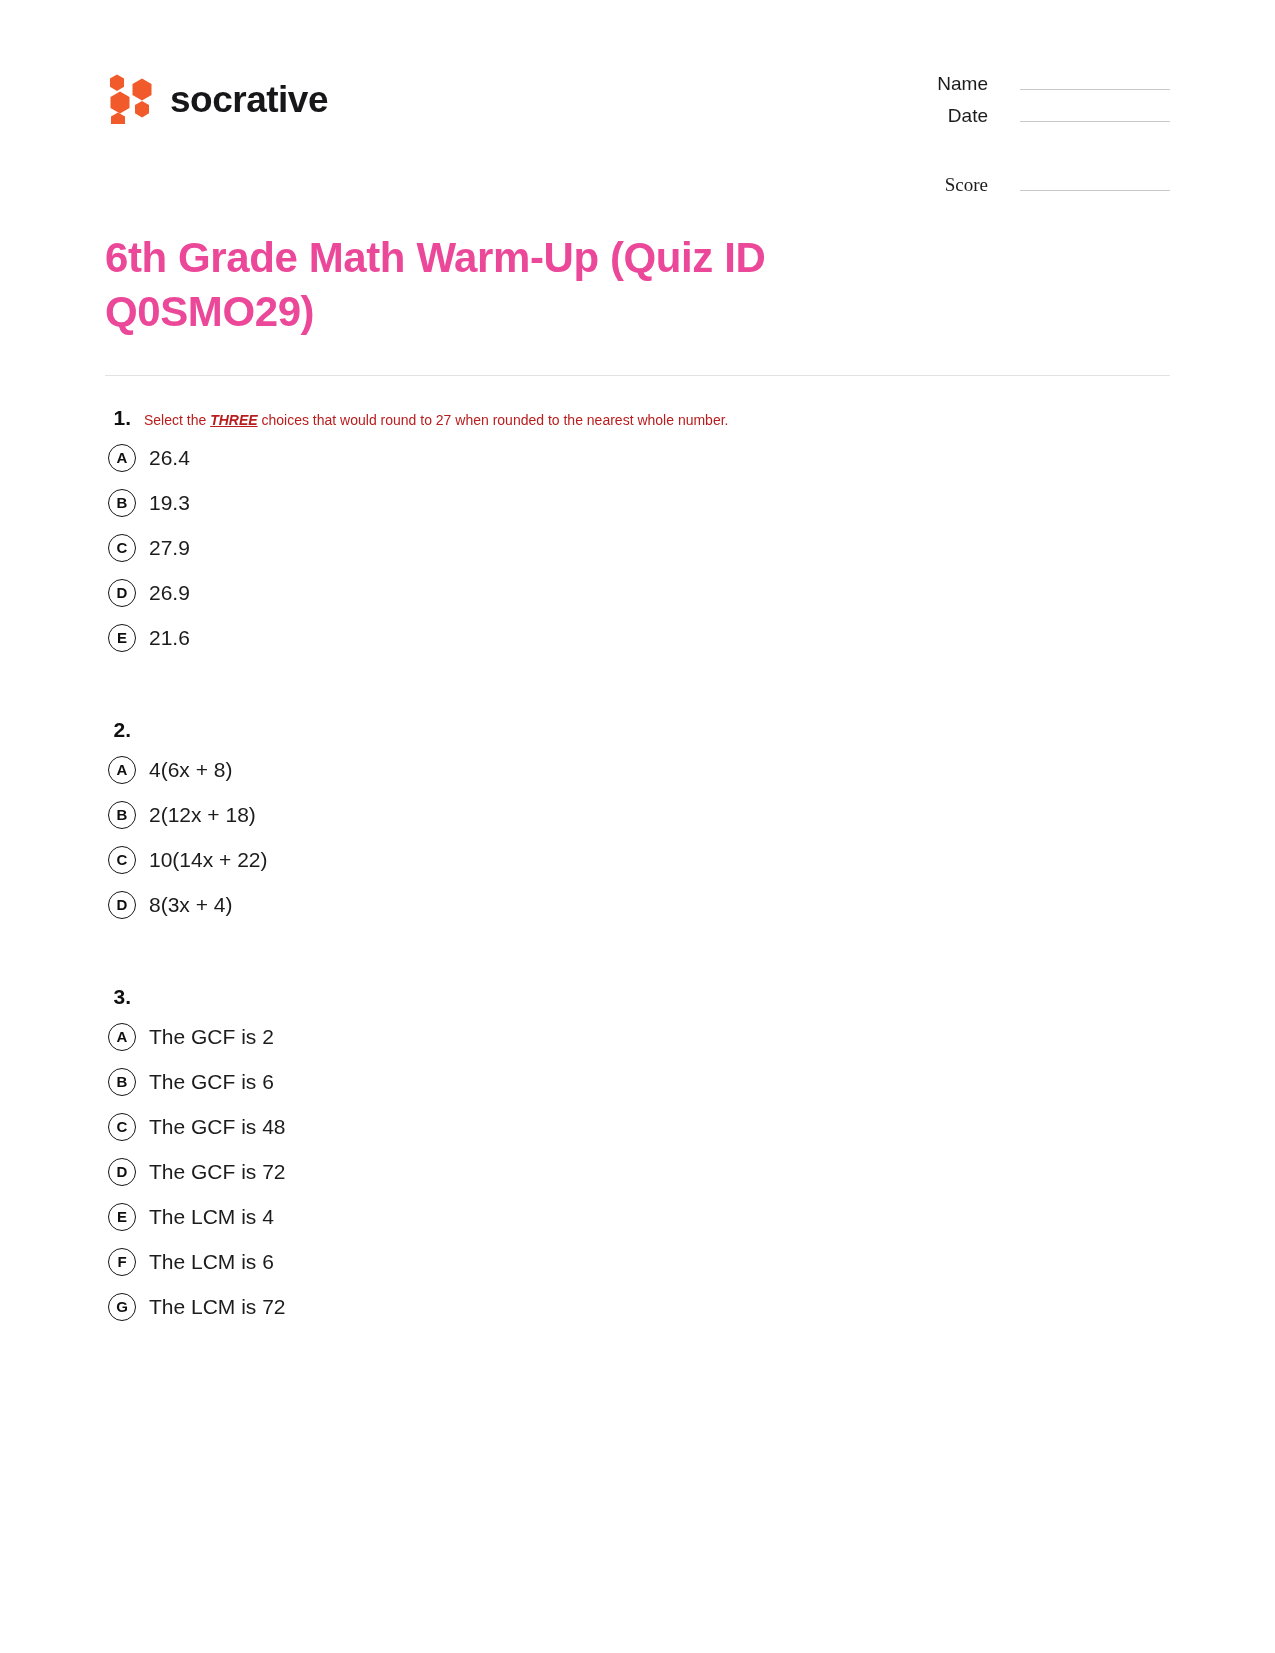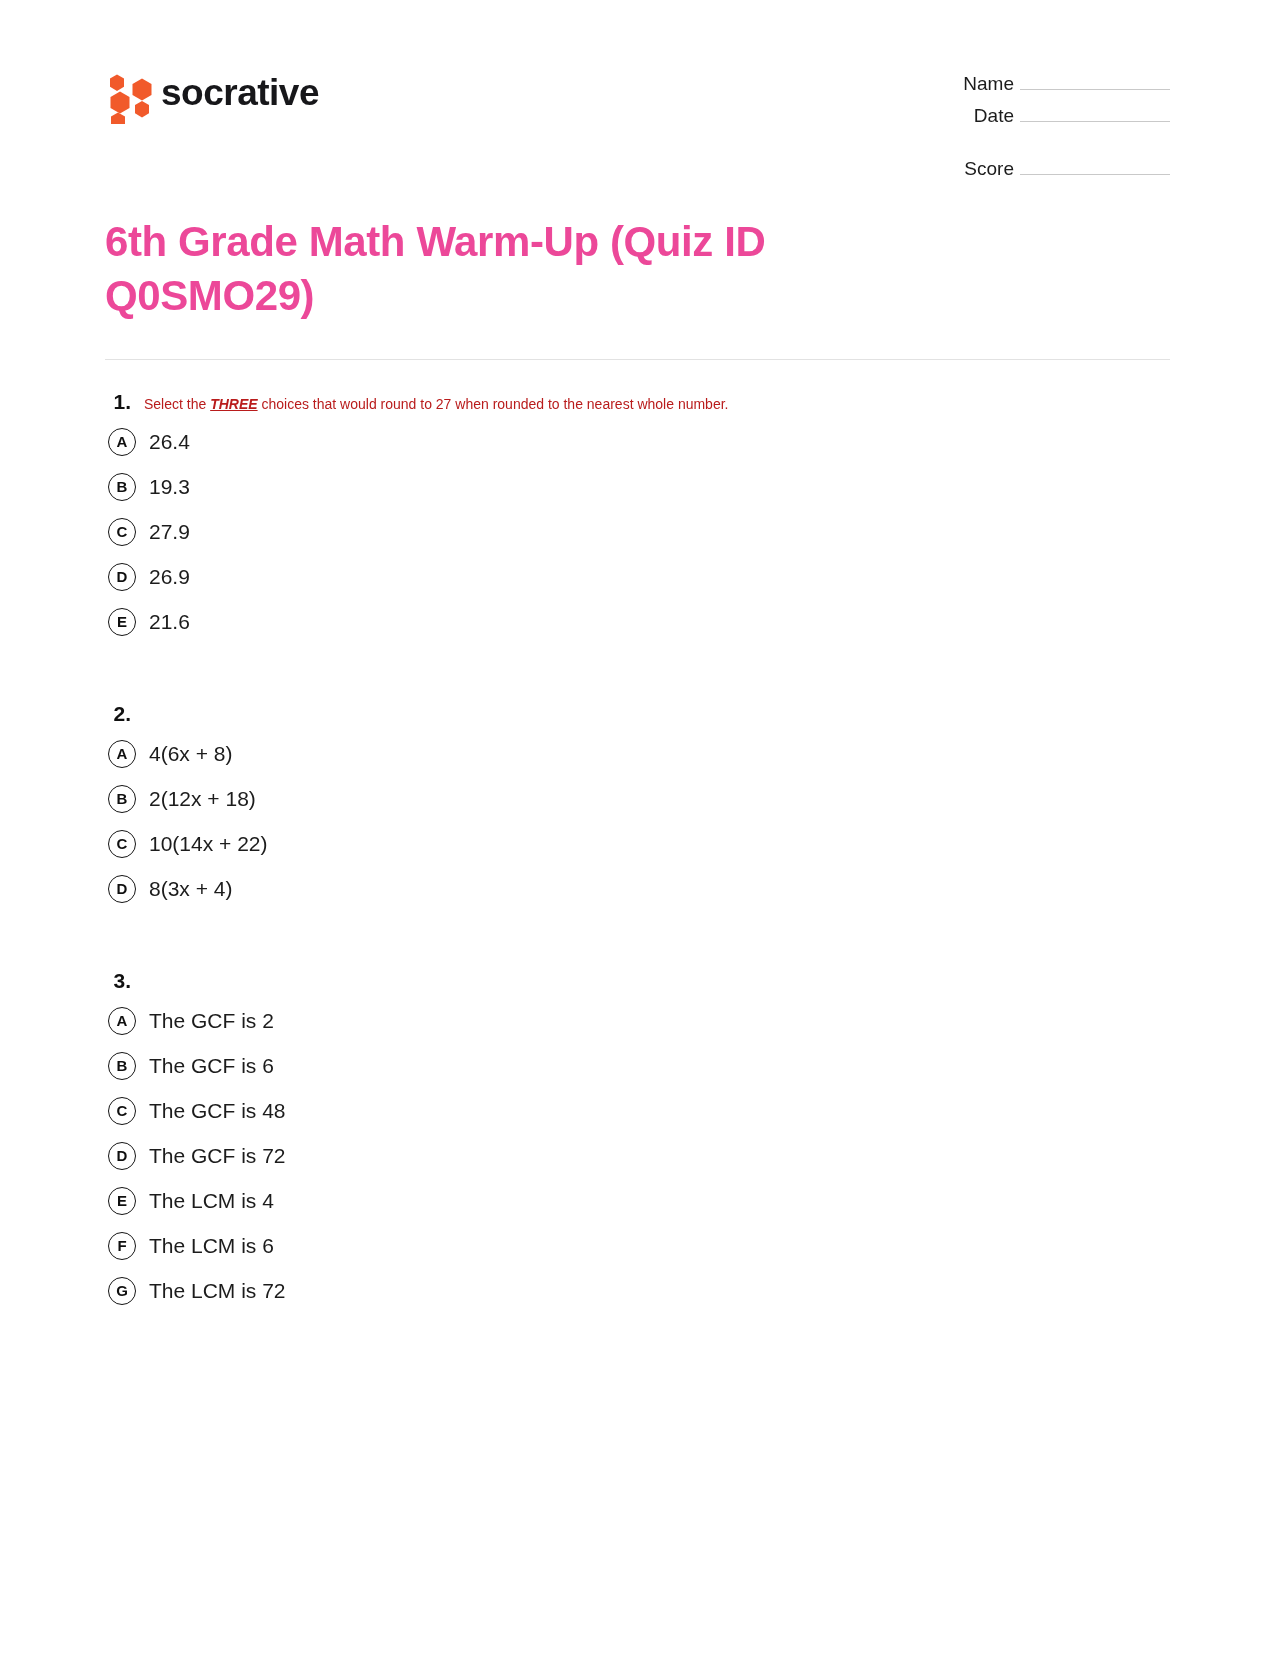--- a/index.html
+++ b/index.html
@@ -27,21 +27,22 @@
   
   .header {
     display: flex;
     align-items: flex-start;
     justify-content: space-between;
     padding: 62px 105px 0 105px;
   }
 
   .brand {
     display: flex;
-    gap: 4px;
+    align-items: center;
+    gap: 13px;
     padding-top: 12px;
   }
 
   .logo-mark {
     width: 52px;
     height: 50px;
     flex: 0 0 auto;
     display: block;
   }
 
@@ -55,39 +56,40 @@
 
   .meta-fields {
     width: 240px;
     padding-top: 10px;
   }
 
   .meta-row {
     display: flex;
     align-items: baseline;
     justify-content: flex-end;
-    gap: 6px;
+    gap: 32px;
     margin-bottom: 9px;
   }
 
   .meta-label {
     font-size: 19px;
     color: #1c1c1c;
     white-space: nowrap;
   }
 
   .meta-line {
     display: block;
     width: 150px;
     border-bottom: 1.5px solid #c9c9c9;
     height: 18px;
   }
 
   .meta-row.score {
-    margin-top: 30px;
+    margin-top: 46px;
+    font-family: Liberation Serif, serif;
   }
 
   
   .title-block {
     padding: 26px 105px 0 105px;
   }
 
   .quiz-title {
     font-size: 42px;
     font-weight: 700;

